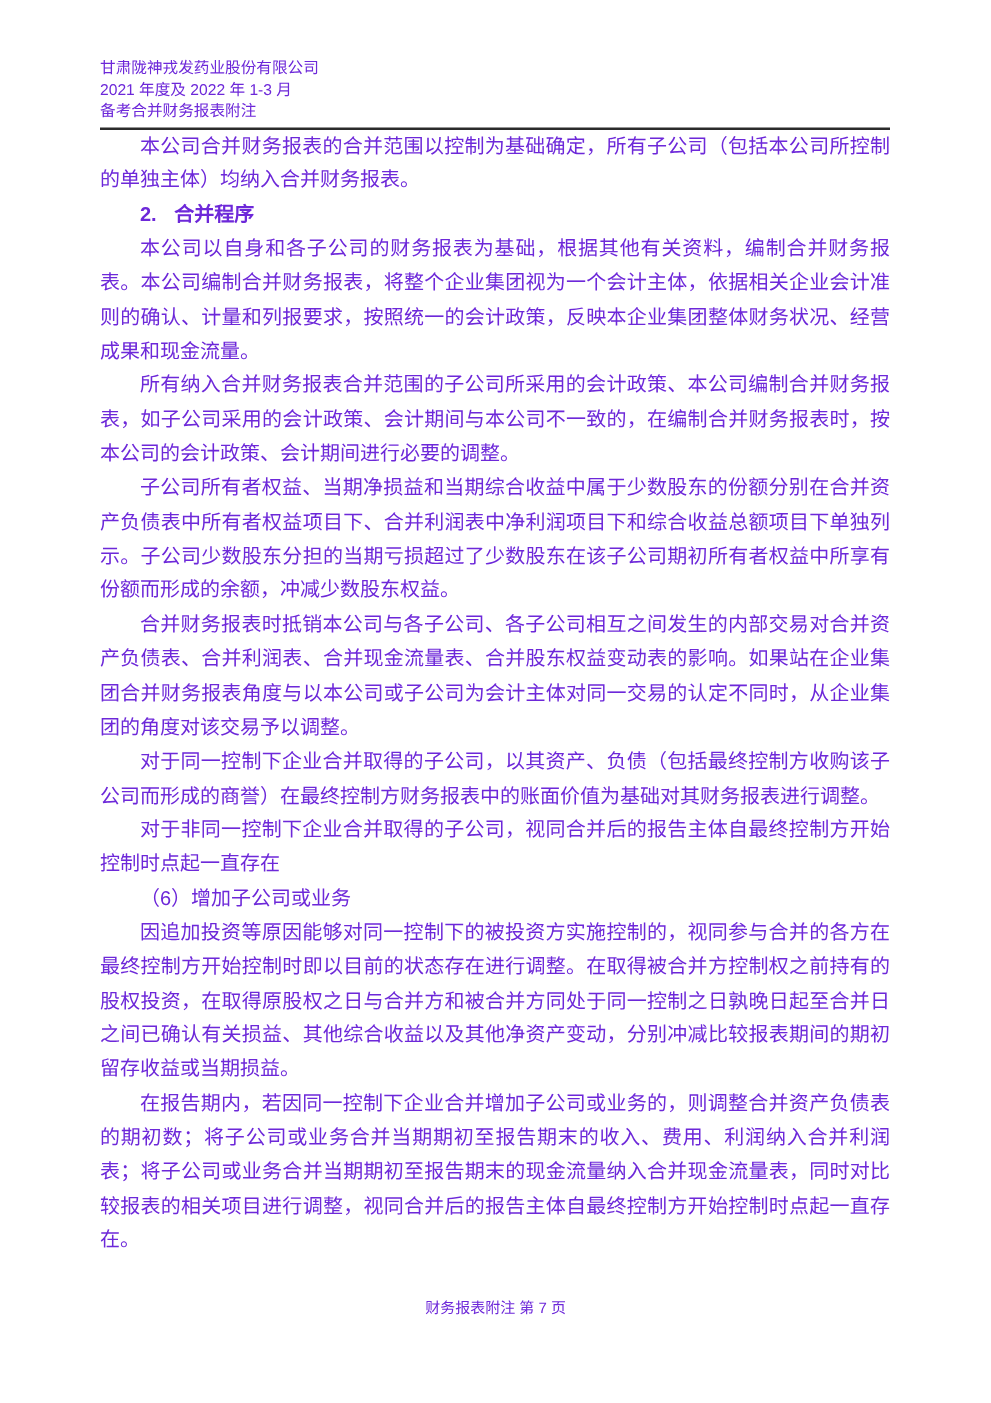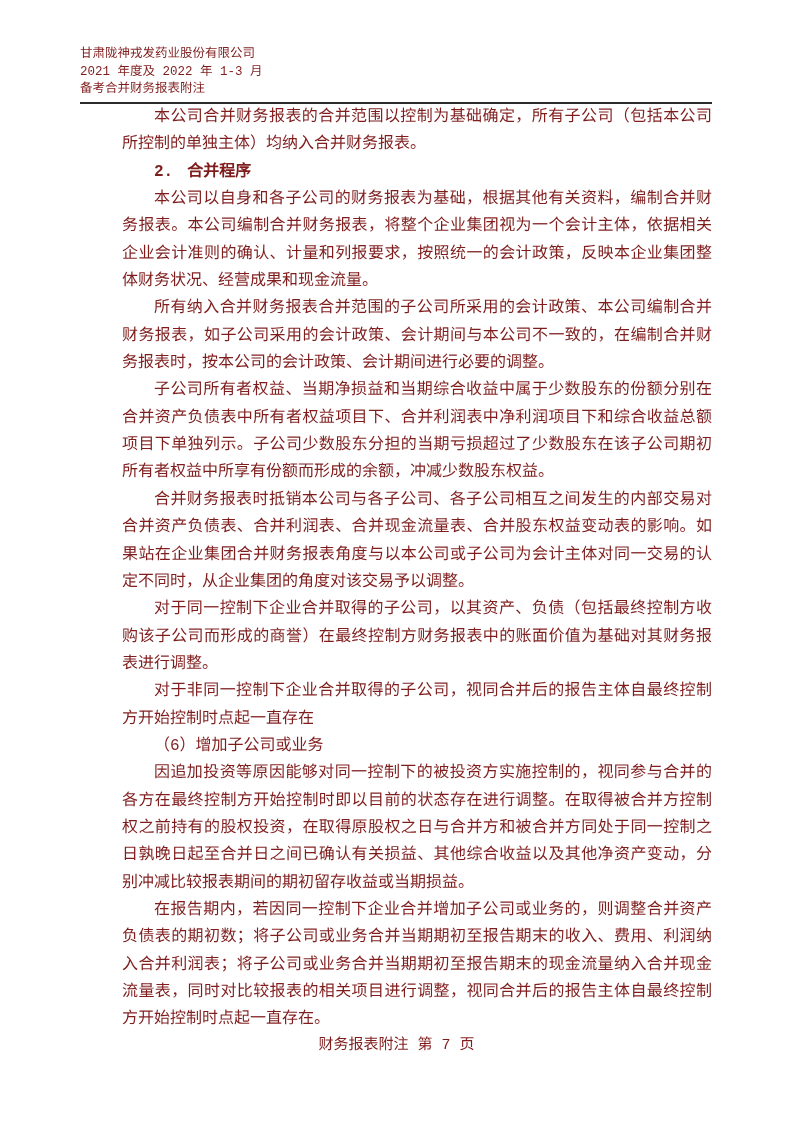--- a/index.html
+++ b/index.html
@@ -6,22 +6,22 @@
   html, body {
     margin: 0;
     padding: 0;
     background: #ffffff;
   }
   .page {
     position: relative;
     width: 793px;
     height: 1122px;
     background: #ffffff;
-    color: #7f1d1d;
-    font-family: Liberation Mono, monospace;
+    color: #6d28d9;
+    font-family: Liberation Sans, sans-serif;
     overflow: hidden;
   }
   .doc-header {
     position: absolute;
     left: 80px;
     right: 81px;
     top: 46px;
     font-size: 12.5px;
     line-height: 17.5px;
     text-align: left;
@@ -36,40 +36,39 @@
   }
   .doc-body {
     position: absolute;
     left: 80px;
     right: 81px;
     top: 104px;
     font-size: 16px;
     line-height: 27.35px;
     text-align: justify;
     text-justify: inter-ideograph;
-    margin-left: 42px;
   }
   .doc-body p {
     margin: 0;
     padding: 0;
     text-indent: 2em;
   }
   .section-heading {
     font-weight: 700;
   }
   .section-heading .hnum {
     margin-right: 14px;
   }
   .doc-footer {
     position: absolute;
     left: 0;
     right: 0;
     top: 1037px;
     text-align: center;
-    font-size: 15px;
+    font-size: 12px;
     line-height: 18px;
   }
 </style>
 </head>
 <body>
 
 <div class="page">
 
   <header class="doc-header">
     <div class="hline">甘肃陇神戎发药业股份有限公司</div>

